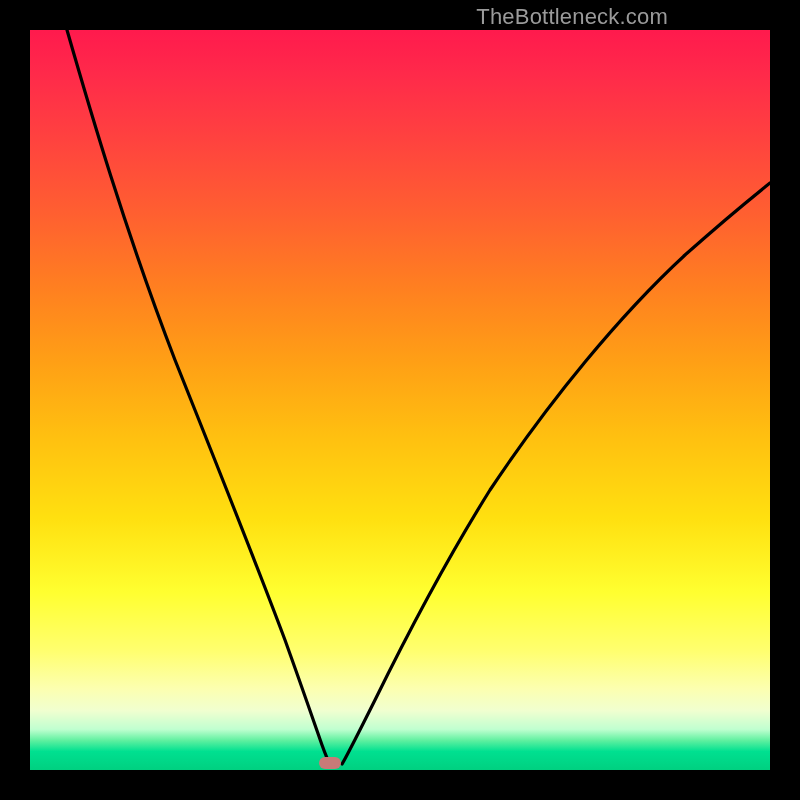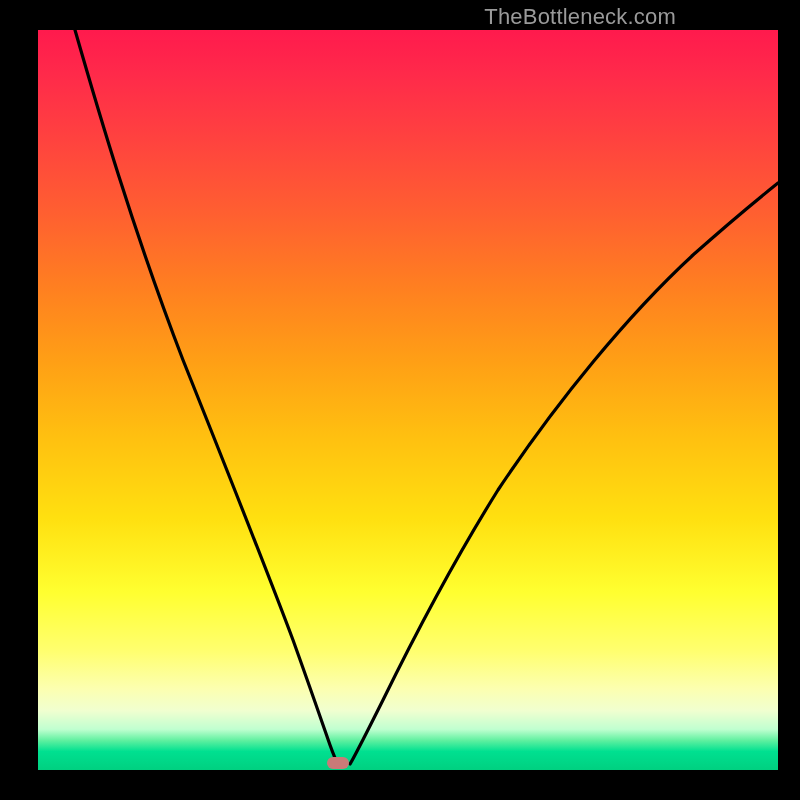--- a/index.html
+++ b/index.html
@@ -1,20 +1,20 @@
 <!DOCTYPE html>
 <html><head>
 <meta charset="utf-8">
 <style>
   * { margin: 0; padding: 0; box-sizing: border-box; }
   html, body { width: 800px; height: 800px; overflow: hidden; }
   body { background: #000; font-family: Arial, sans-serif; }
   .frame {
     position: absolute;
-    top: 0; left: 8px;
+    top: 0; left: 0;
     width: 684px; height: 800px;
     background: #000;
   }
   .plot {
     position: absolute;
     top: 30px;
     left: 30px;
     width: 740px;
     height: 740px;
     overflow: hidden;

